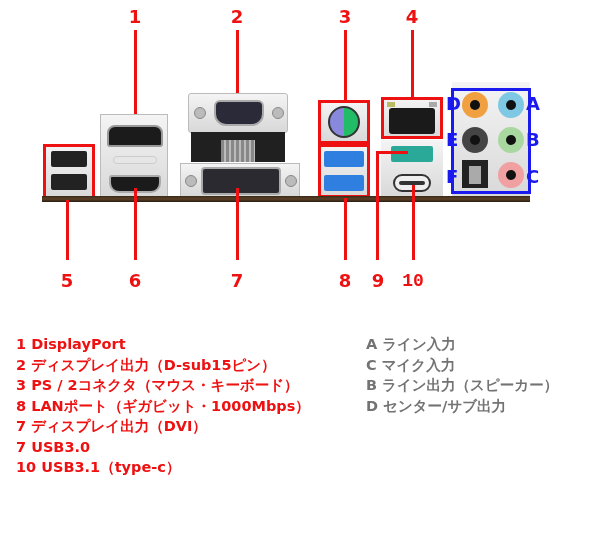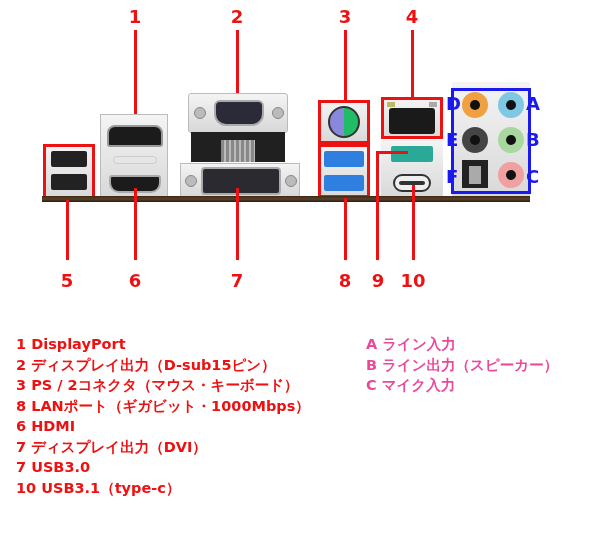--- a/index.html
+++ b/index.html
@@ -7,21 +7,21 @@
   .abs{position:absolute;}
   .num{position:absolute;color:#ee1111;font-weight:bold;font-size:18px;line-height:18px;text-align:center;width:40px;margin-left:-20px;}
   .vline{position:absolute;width:3px;background:#ee1111;margin-left:-1px;}
   .rbox{position:absolute;border:3px solid #ee1111;box-sizing:border-box;}
   .bbox{position:absolute;border:3px solid #1a1aee;box-sizing:border-box;}
   .board{position:absolute;left:42px;top:196px;width:488px;height:6px;background:linear-gradient(#3a2a18,#5a4028 50%,#2a1e10);}
   .metal{background:linear-gradient(#f4f4f4,#d8d8d8);}
   .blue-letter{position:absolute;color:#1a1aee;font-weight:bold;font-size:18px;line-height:18px;}
   .legend{position:absolute;font-weight:bold;font-size:14.5px;line-height:20.5px;white-space:nowrap;}
   .legend.red{color:#ee1111;left:16px;top:334px;}
-  .legend.blue{color:#ec4899;left:366px;top:334px;}
+  .legend.blue{color:#737373;left:366px;top:334px;}
   .legend div{height:20.5px;}
   .jack{position:absolute;width:26px;height:26px;border-radius:50%;box-sizing:border-box;}
   .jack::after{content:"";position:absolute;left:8px;top:8px;width:10px;height:10px;border-radius:50%;background:#111;}
 </style>
 </head>
 <body>
 
 <div>
 
   <div class="num" style="left:135px;top:8px;">1</div>
@@ -113,31 +113,31 @@
   <div class="vline" style="left:237px;top:188px;height:72px;"></div>
   <div class="vline" style="left:345px;top:198px;height:62px;"></div>
   <div class="vline" style="left:377px;top:151px;height:109px;"></div>
   <div class="vline" style="left:413px;top:185px;height:75px;"></div>
 
   <div class="num" style="left:67px;top:272px;">5</div>
   <div class="num" style="left:135px;top:272px;">6</div>
   <div class="num" style="left:237px;top:272px;">7</div>
   <div class="num" style="left:345px;top:272px;">8</div>
   <div class="num" style="left:378px;top:272px;">9</div>
-  <div class="num" style="left:413px;top:272px;">10</div>
+  <div class="num" style="left:413px;top:272px;font-family:Liberation Mono, monospace;">10</div>
 </div>
 
 <div class="legend red">
   <div>1 DisplayPort</div>
   <div>2 ディスプレイ出力（D-sub15ピン）</div>
   <div>3 PS / 2コネクタ（マウス・キーボード）</div>
   <div>8 LANポート（ギガビット・1000Mbps）</div>
-  <div>6 HDMI</div>
   <div>7 ディスプレイ出力（DVI）</div>
   <div>7 USB3.0</div>
   <div>10 USB3.1（type-c）</div>
 </div>
 
 <div class="legend blue">
   <div>A ライン入力</div>
+  <div>C マイク入力</div>
   <div>B ライン出力（スピーカー）</div>
-  <div>C マイク入力</div>
+  <div>D センター/サブ出力</div>
 </div>
 
 </body></html>

